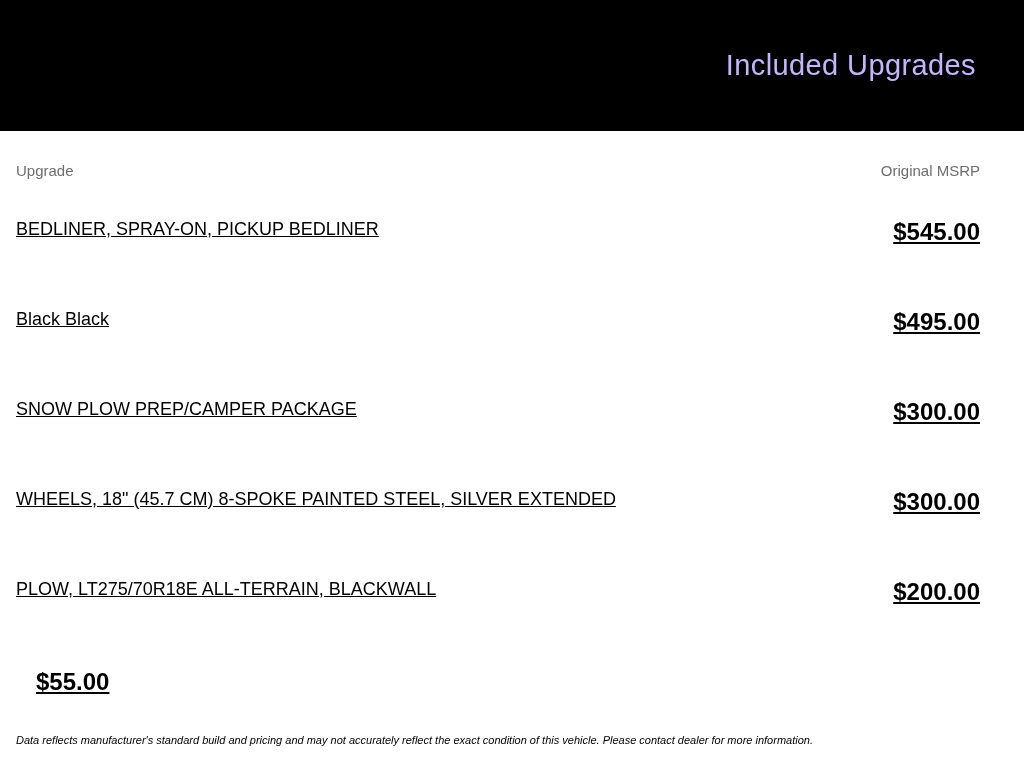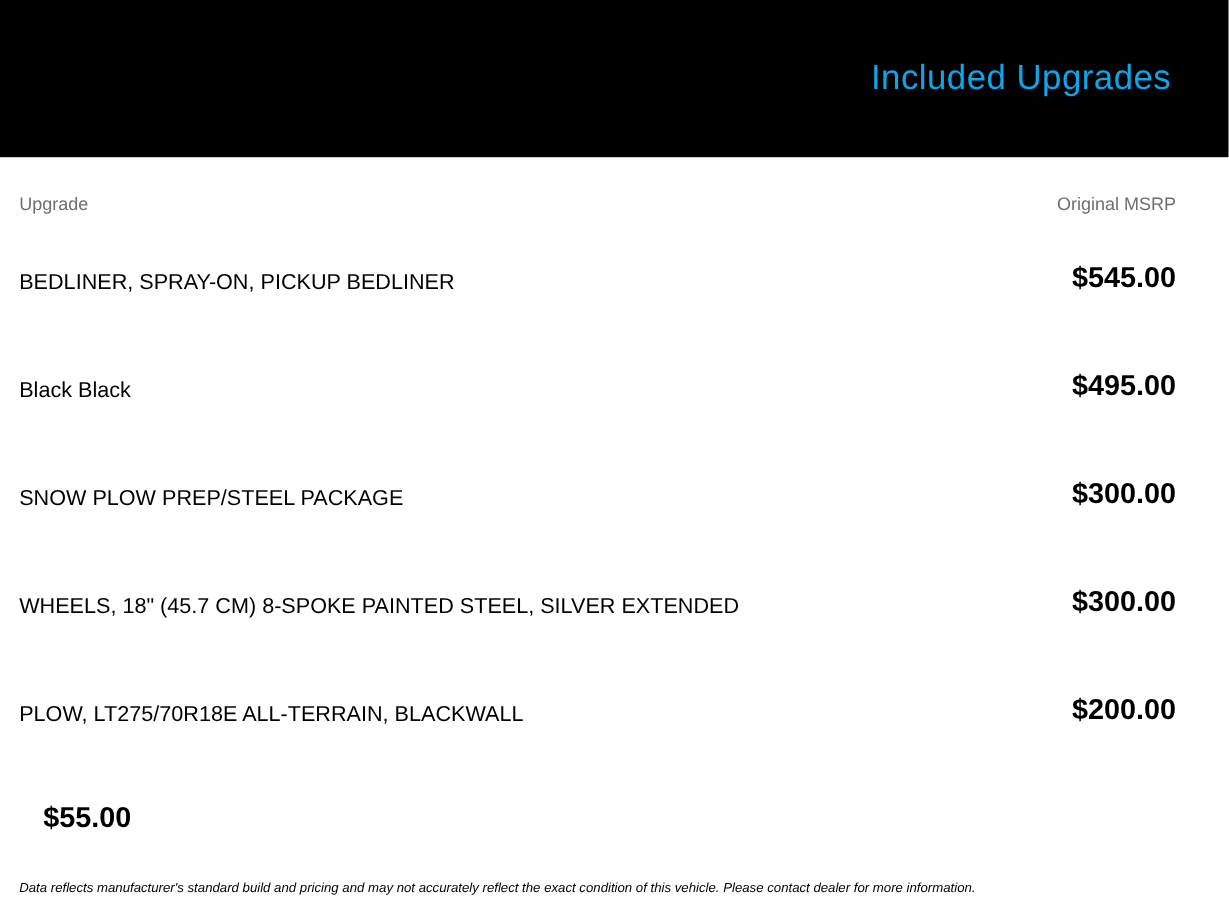--- a/index.html
+++ b/index.html
@@ -19,43 +19,44 @@
     height: 131px;
     background: #000000;
     display: flex;
     align-items: center;
     justify-content: flex-end;
     padding-right: 48px;
     box-sizing: border-box;
   }
   .hdr h1 {
     margin: 0;
-    color: #0ea5e9;
+    color: #c4b5fd;
     font-size: 29px;
     font-weight: 400;
     letter-spacing: 0.4px;
   }
   .table {
     padding: 0 44px 0 16px;
   }
   .cols {
     display: flex;
     justify-content: space-between;
     align-items: baseline;
     margin-top: 31px;
     margin-bottom: 8px;
     color: #6e6e6e;
     font-size: 15px;
     line-height: 17px;
   }
   .row {
     display: flex;
     justify-content: space-between;
-    align-items: flex-end;
+    align-items: flex-start;
     padding: 31px 0;
+    text-decoration: underline;
   }
   .row .name {
     font-size: 18px;
     line-height: 22px;
     color: #000000;
     max-width: 600px;
   }
   .row .price {
     font-size: 24px;
     font-weight: 700;
@@ -90,21 +91,21 @@
     <span class="name">BEDLINER, SPRAY-ON, PICKUP BEDLINER</span>
     <span class="price">$545.00</span>
   </div>
 
   <div class="row">
     <span class="name">Black Black</span>
     <span class="price">$495.00</span>
   </div>
 
   <div class="row">
-    <span class="name">SNOW PLOW PREP/STEEL PACKAGE</span>
+    <span class="name">SNOW PLOW PREP/CAMPER PACKAGE</span>
     <span class="price">$300.00</span>
   </div>
 
   <div class="row">
     <span class="name">WHEELS, 18" (45.7 CM) 8-SPOKE PAINTED STEEL, SILVER EXTENDED</span>
     <span class="price">$300.00</span>
   </div>
 
   <div class="row">
     <span class="name">PLOW, LT275/70R18E ALL-TERRAIN, BLACKWALL</span>

